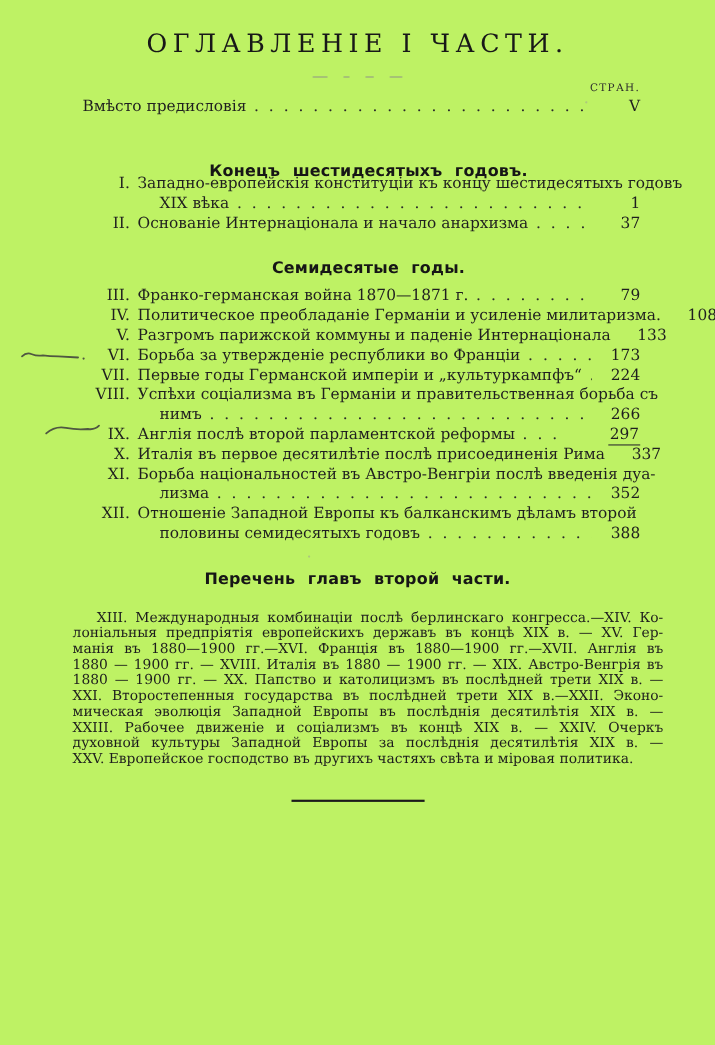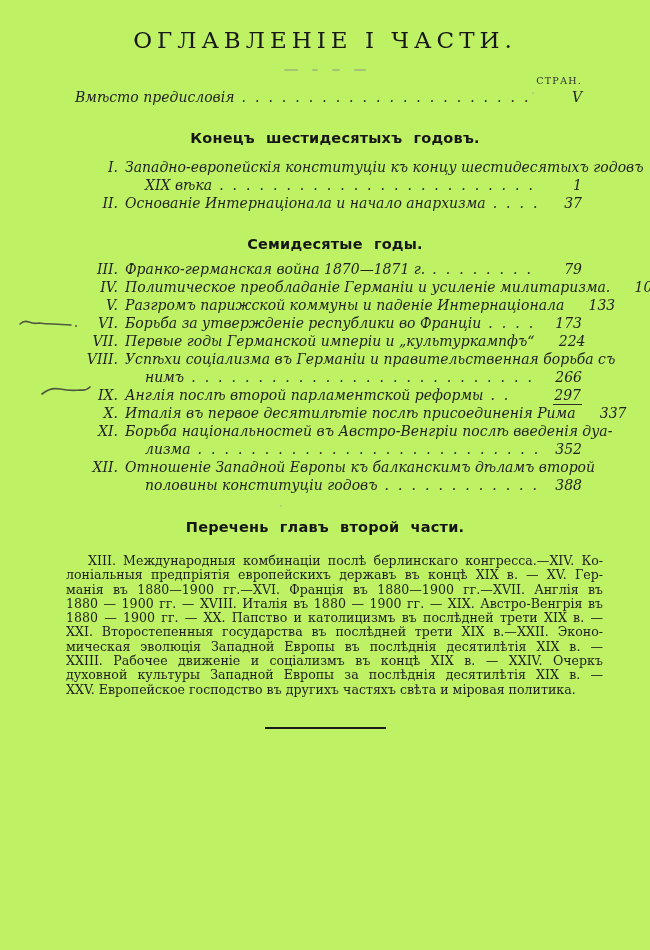--- a/index.html
+++ b/index.html
@@ -41,21 +41,20 @@
     font-size: 9.5px; letter-spacing: 1.2px; color: #2c2c2c;
   }
   
   .preface-row {
     position: absolute; top: 88px; left: 75px; right: 68px;
   }
   .toc-line {
     display: flex; align-items: center;
     font-size: 14px; line-height: 18px;
     white-space: nowrap;
-    font-style: italic;
   }
   .toc-num {
     flex: 0 0 50px; text-align: right; padding-right: 7px;
   }
   .toc-text { flex: 0 0 auto; }
   .toc-text.cont { padding-left: 20px; }
   .leader {
     flex: 1 1 auto;
     overflow: hidden;
     letter-spacing: 9px;
@@ -71,21 +70,21 @@
   .sec-heading {
     position: absolute; left: 0; right: 0;
     text-align: center;
     font-family: "DejaVu Sans", sans-serif;
     font-weight: bold;
     font-size: 14.5px;
     word-spacing: 6px;
     letter-spacing: .2px;
     color: #161616;
   }
-  #heading-sec1 { top: 130px; padding-left: 20px; }
+  #heading-sec1 { top: 148px; padding-left: 20px; }
   #heading-sec2 { top: 236px; padding-left: 20px; }
   #heading-part2 { top: 519px; }
   #rows-sec1 { position: absolute; top: 158px; left: 68px; right: 68px; }
   #rows-sec2 { position: absolute; top: 260px; left: 68px; right: 68px; }
   
   #part2-paragraph {
     position: absolute; top: 554px; left: 66px; right: 47px;
     font-size: 12.6px; line-height: 14.3px;
     color: #1d1d1d;
   }
@@ -212,21 +211,21 @@
         <span class="toc-text cont">лизма</span>
         <span class="leader">............................................................</span>
         <span class="toc-page">352</span>
       </div>
       <div class="toc-line">
         <span class="toc-num">XII.</span>
         <span class="toc-text">Отношеніе Западной Европы къ балканскимъ дѣламъ второй</span>
       </div>
       <div class="toc-line">
         <span class="toc-num"></span>
-        <span class="toc-text cont">половины конституціи годовъ</span>
+        <span class="toc-text cont">половины семидесятыхъ годовъ</span>
         <span class="leader">............................................................</span>
         <span class="toc-page">388</span>
       </div>
     </div>
 
   <div class="sec-heading" id="heading-part2">Перечень главъ второй части.</div>
   <div id="part2-paragraph">
       <div class="para-line first">XIII. Международныя комбинаціи послѣ берлинскаго конгресса.—XIV. Ко-</div>
       <div class="para-line">лоніальныя предпріятія европейскихъ державъ въ концѣ XIX в. — XV. Гер-</div>
       <div class="para-line">манія въ 1880—1900 гг.—XVI. Франція въ 1880—1900 гг.—XVII. Англія въ</div>

